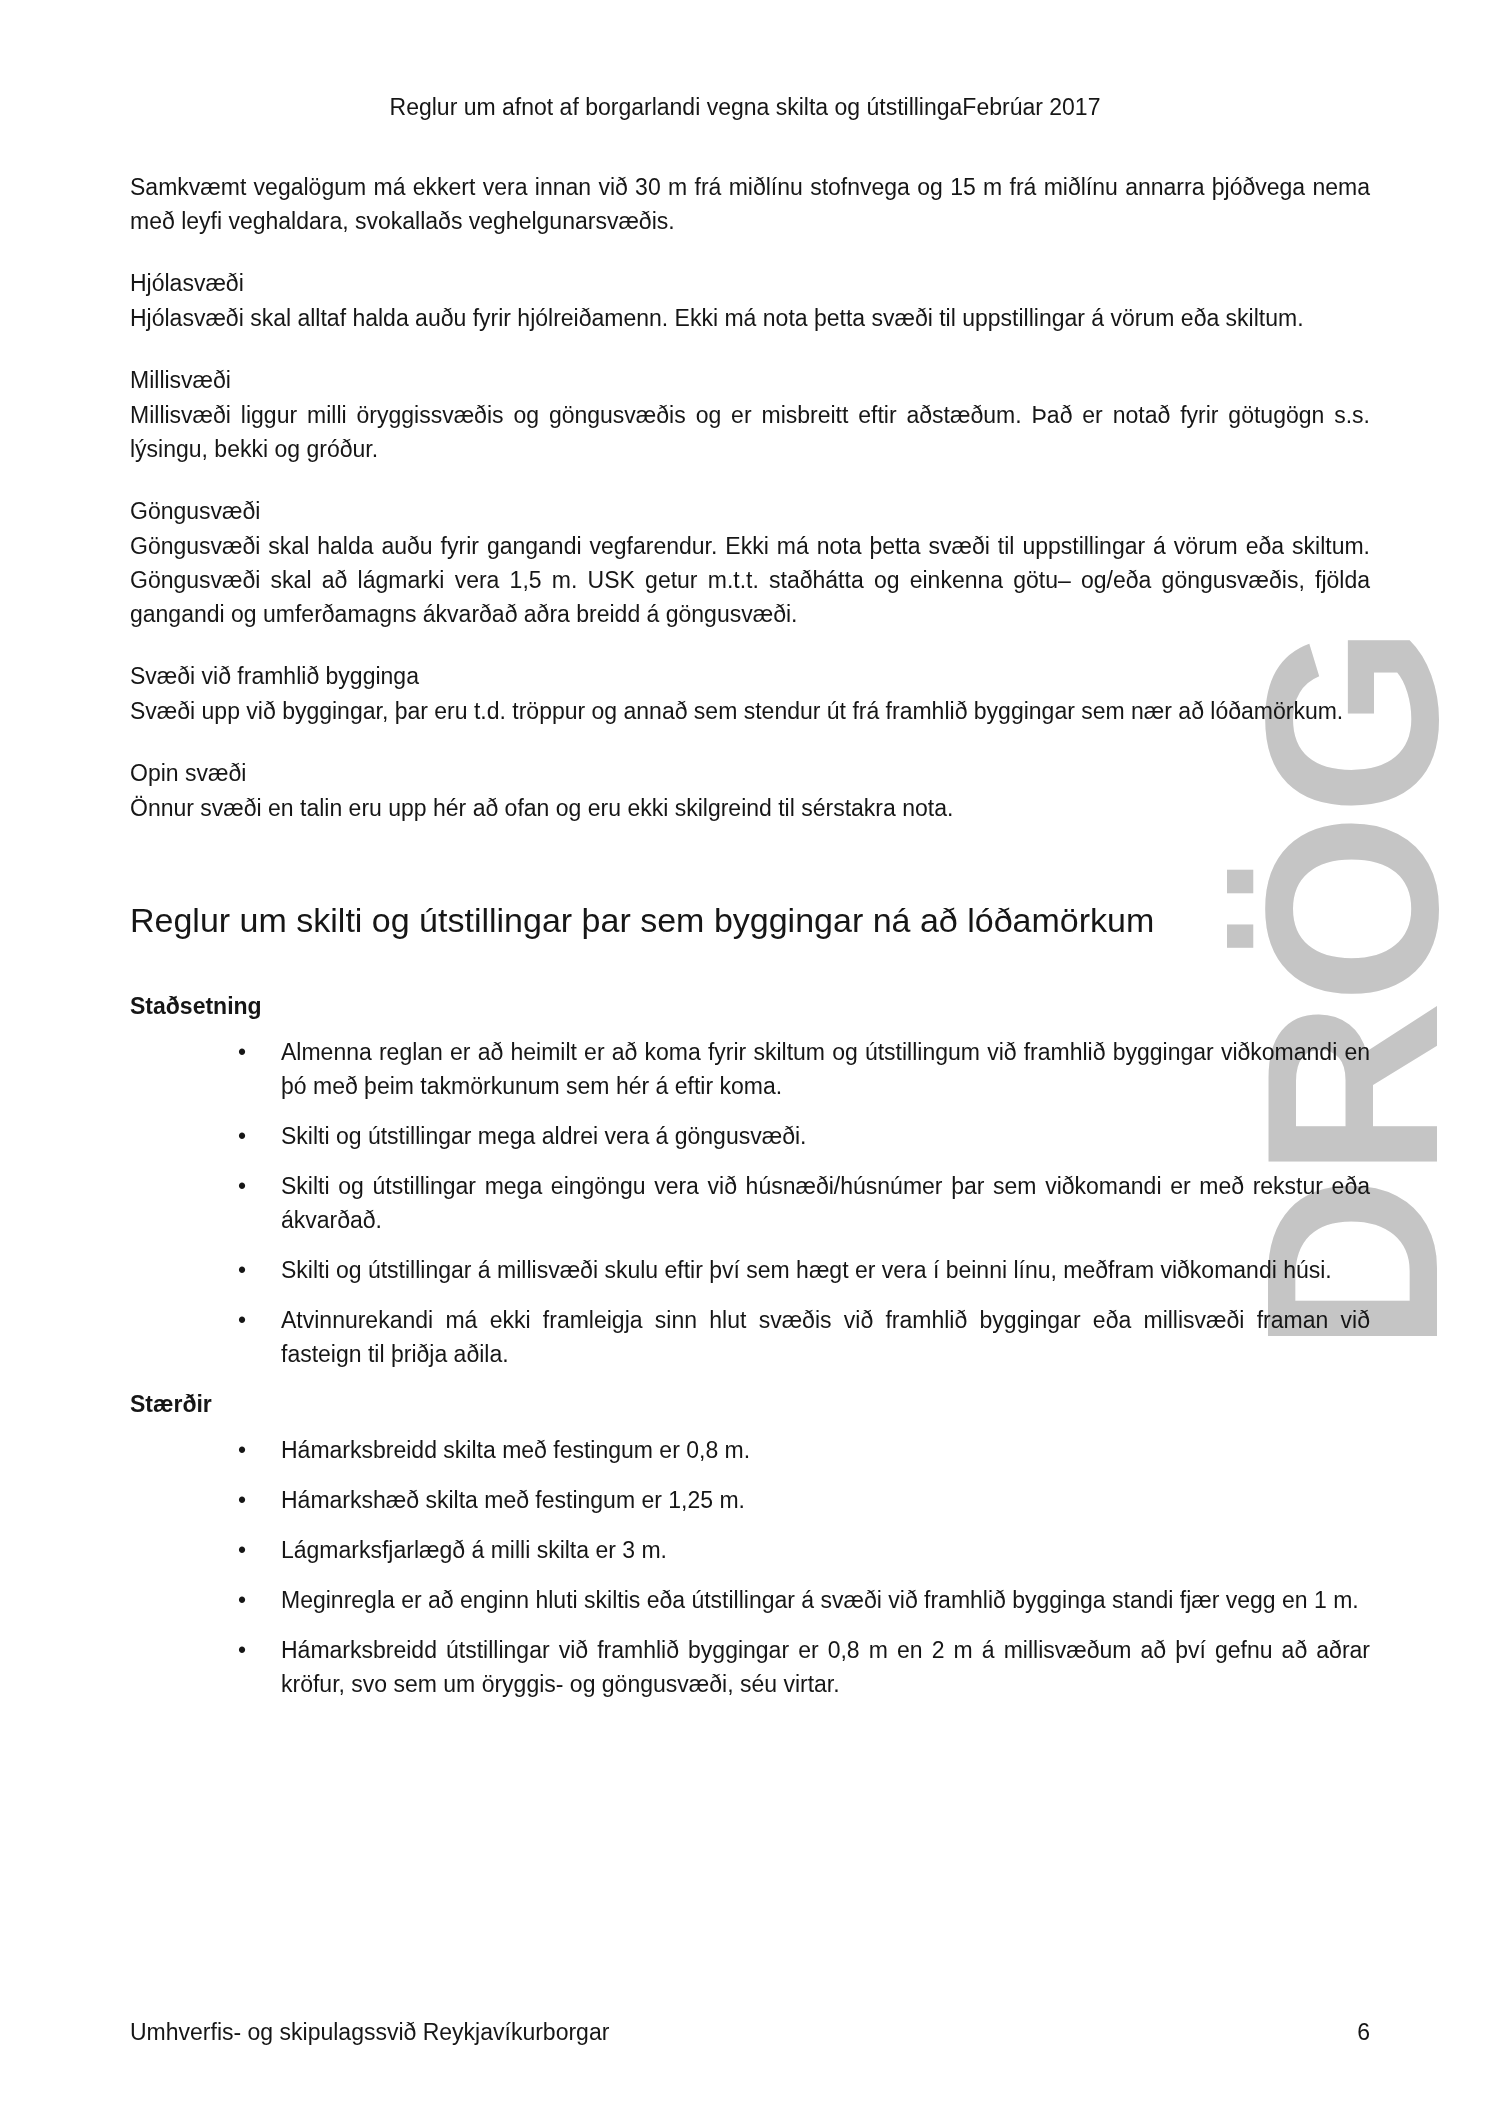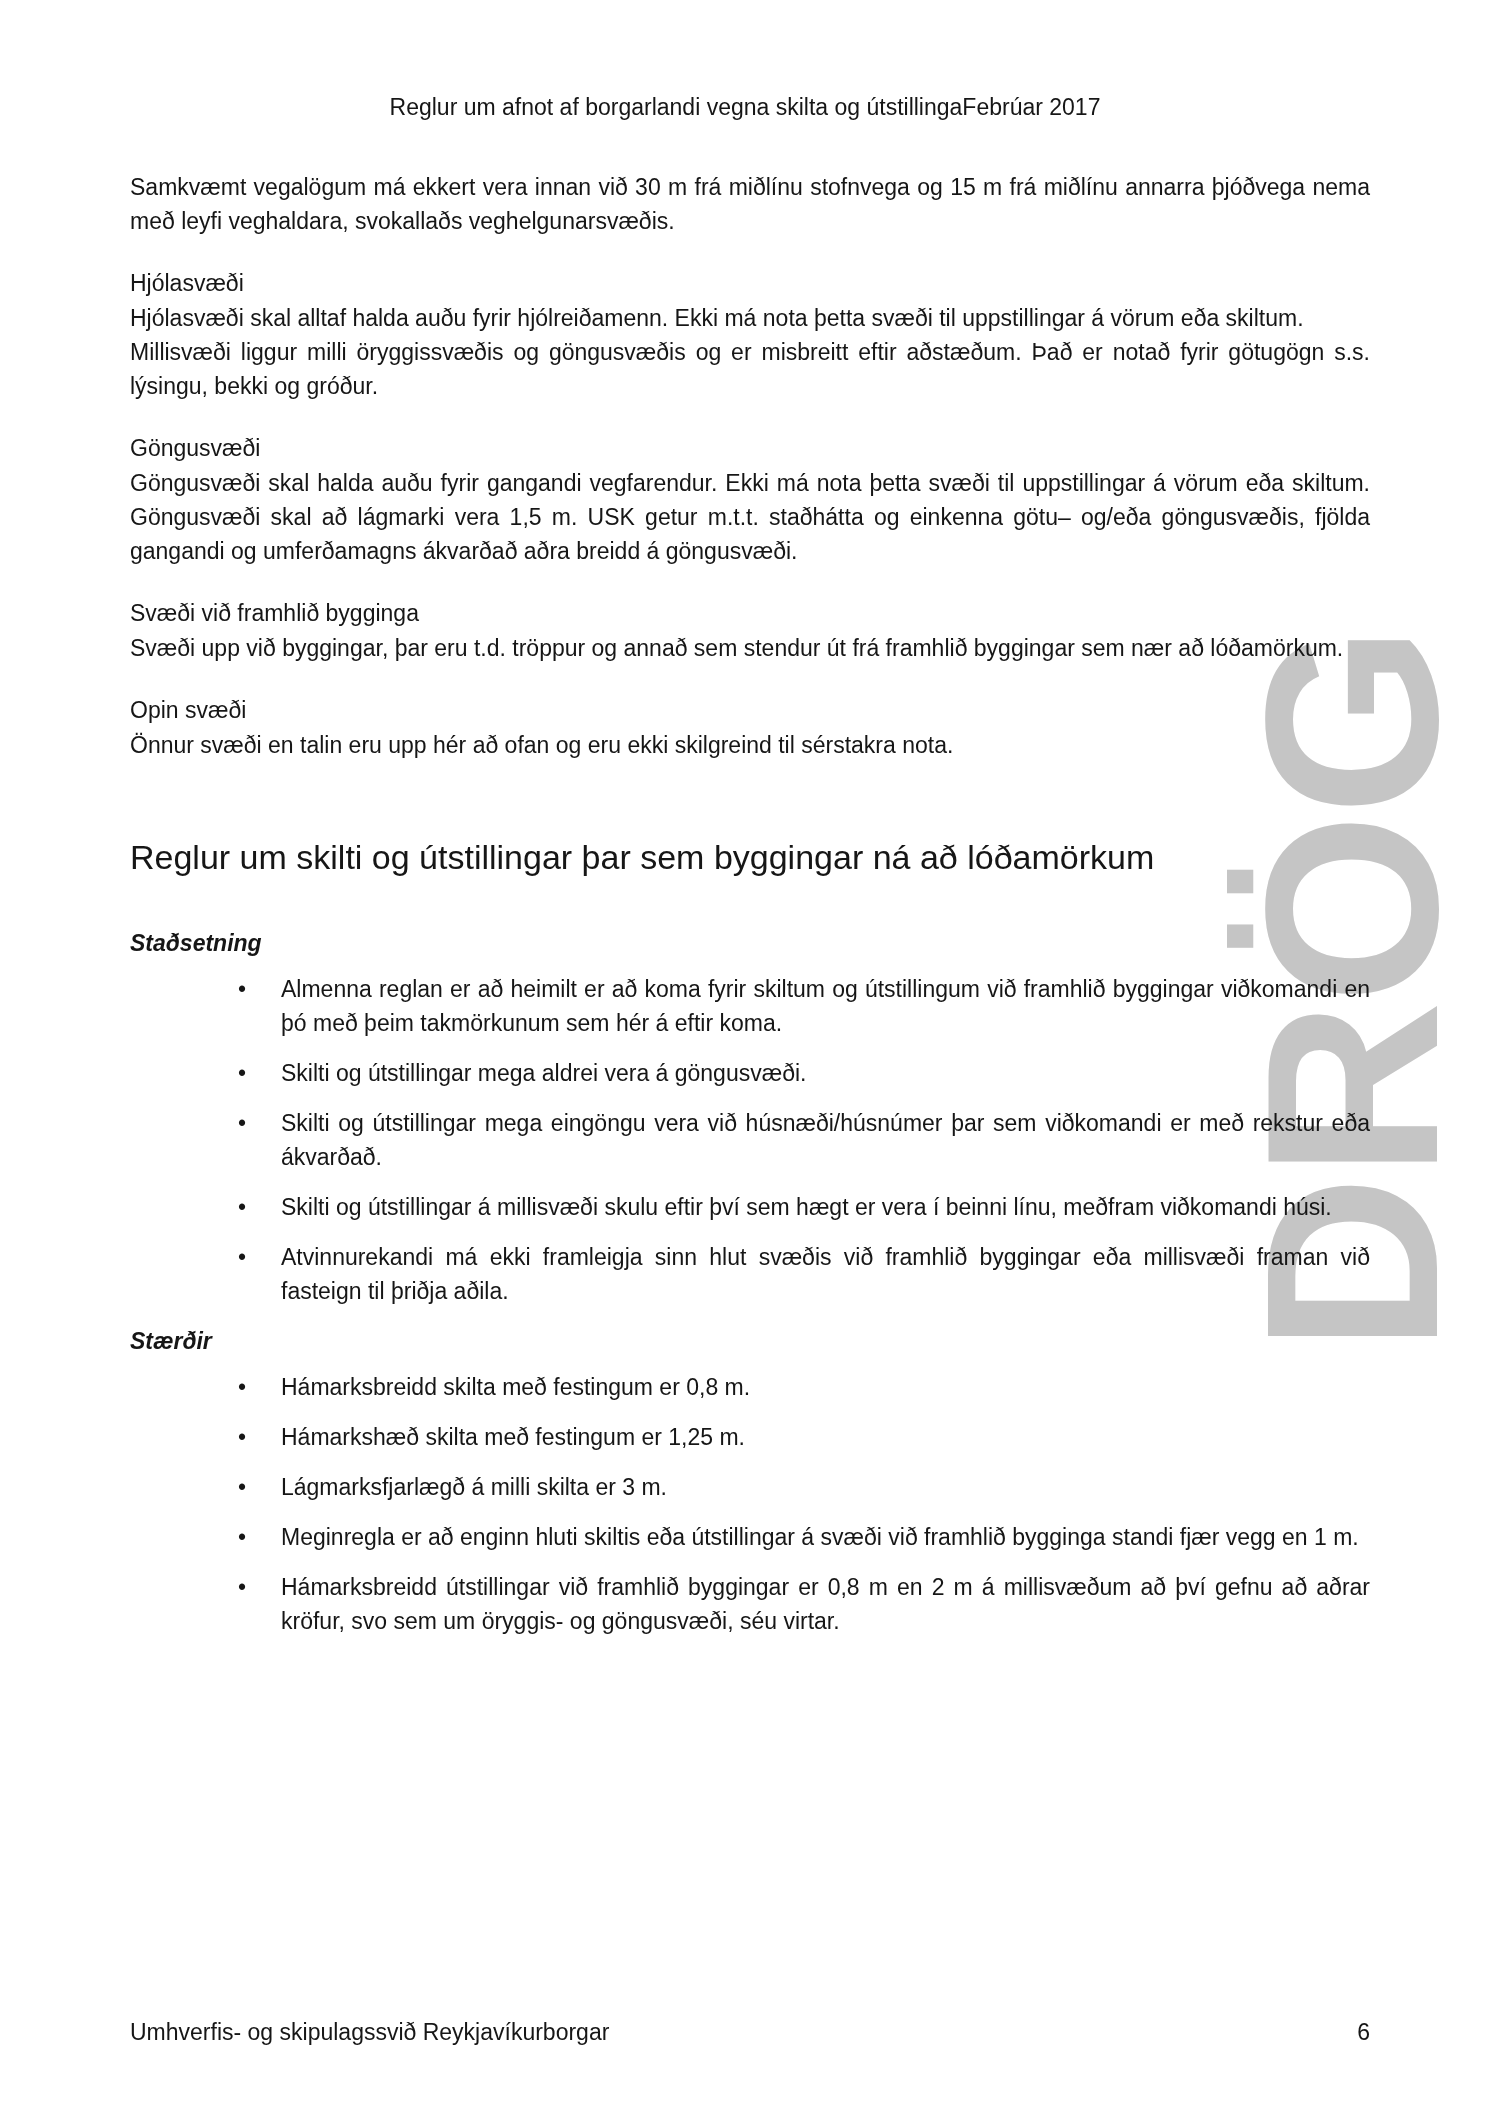--- a/index.html
+++ b/index.html
@@ -56,21 +56,20 @@
   }
   .main-heading {
     font-size: 34px;
     line-height: 46px;
     font-weight: normal;
     margin: 72px 0 0 0;
   }
   .list-heading {
     font-weight: bold;
     margin: 46px 0 0 0;
-    font-style: italic;
   }
   .list-heading.second {
     margin-top: 8px;
   }
   ul.bullets {
     list-style: none;
     margin: 12px 0 0 0;
     padding: 0 0 0 135px;
   }
   ul.bullets li {
@@ -111,20 +110,21 @@
     <div class="doc-header">
       <span>Reglur um afnot af borgarlandi vegna skilta og útstillinga</span>
       <span>Febrúar 2017</span>
     </div>
 
     <p class="body-par">Samkvæmt vegalögum má ekkert vera innan við 30 m frá miðlínu stofnvega og 15 m frá miðlínu annarra þjóðvega nema með leyfi veghaldara, svokallaðs veghelgunarsvæðis.</p>
 
     <div class="section-heading">Hjólasvæði</div>
     <p class="body-par">Hjólasvæði skal alltaf halda auðu fyrir hjólreiðamenn. Ekki má nota þetta svæði til uppstillingar á vörum eða skiltum.</p>
 
+    <div class="section-heading">Millisvæði</div>
     <p class="body-par">Millisvæði liggur milli öryggissvæðis og göngusvæðis og er misbreitt eftir aðstæðum. Það er notað fyrir götugögn s.s. lýsingu, bekki og gróður.</p>
 
     <div class="section-heading">Göngusvæði</div>
     <p class="body-par">Göngusvæði skal halda auðu fyrir gangandi vegfarendur. Ekki má nota þetta svæði til uppstillingar á vörum eða skiltum. Göngusvæði skal að lágmarki vera 1,5 m. USK getur m.t.t. staðhátta og einkenna götu– og/eða göngusvæðis, fjölda gangandi og umferðamagns ákvarðað aðra breidd á göngusvæði.</p>
 
     <div class="section-heading">Svæði við framhlið bygginga</div>
     <p class="body-par">Svæði upp við byggingar, þar eru t.d. tröppur og annað sem stendur út frá framhlið byggingar sem nær að lóðamörkum.</p>
 
     <div class="section-heading">Opin svæði</div>
     <p class="body-par">Önnur svæði en talin eru upp hér að ofan og eru ekki skilgreind til sérstakra nota.</p>

